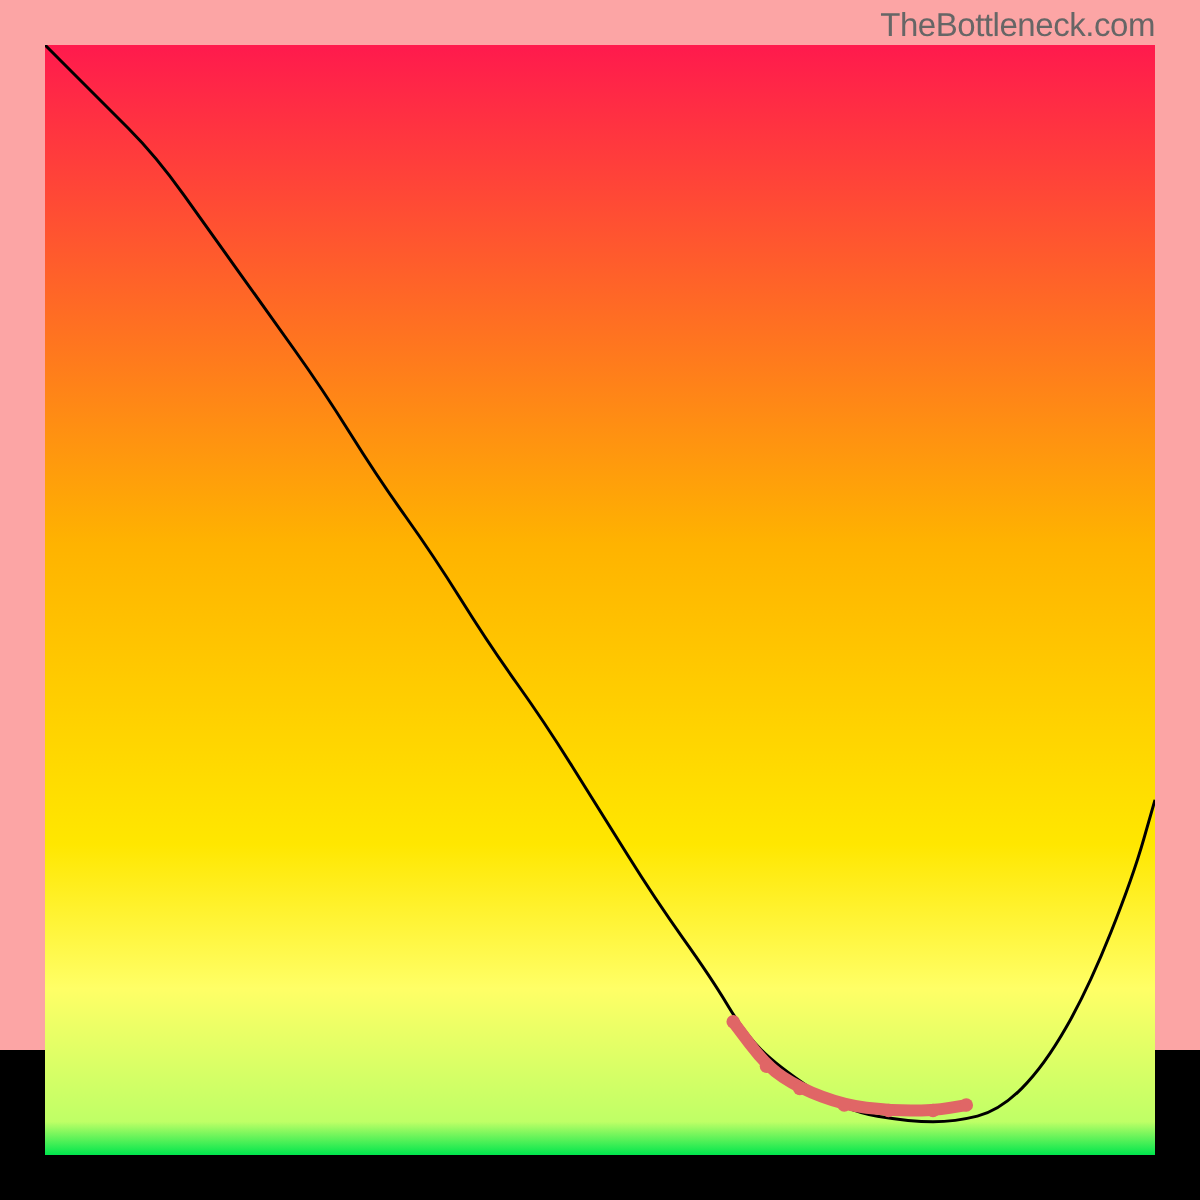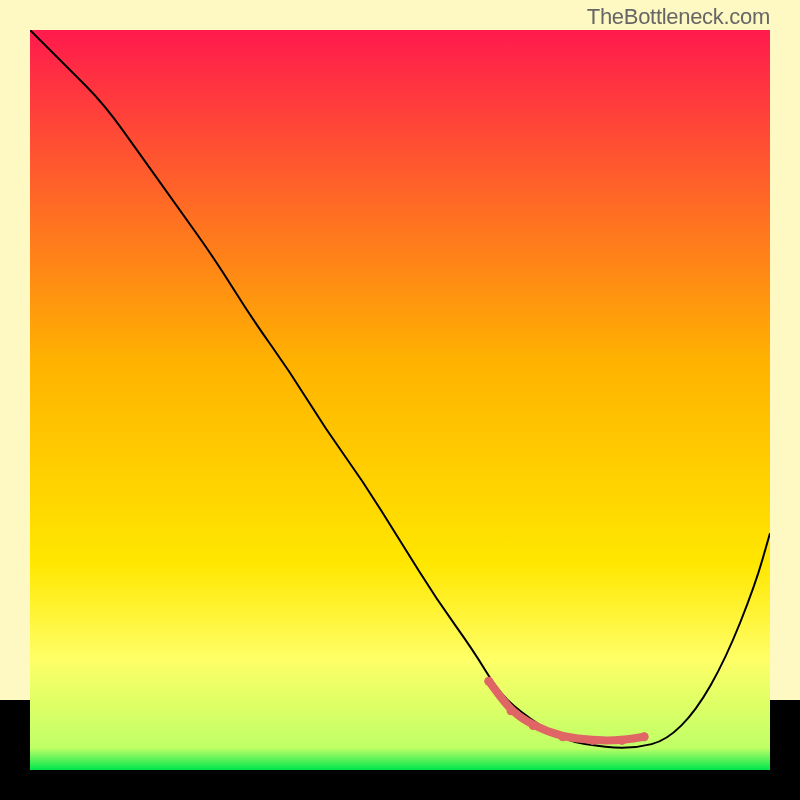--- a/index.html
+++ b/index.html
@@ -11,21 +11,21 @@
     overflow: hidden;
     position: relative;
     font-family: Arial, Helvetica, sans-serif;
   }
   .frame {
     position: absolute;
     top: 0;
     left: 0;
     width: 800px;
     height: 700px;
-    background: #fef9c3;
+    background: #fca5a5;
   }
   .plot {
     position: absolute;
     top: 30px;
     left: 30px;
     width: 740px;
     height: 740px;
   }
   .attribution {
     position: absolute;

